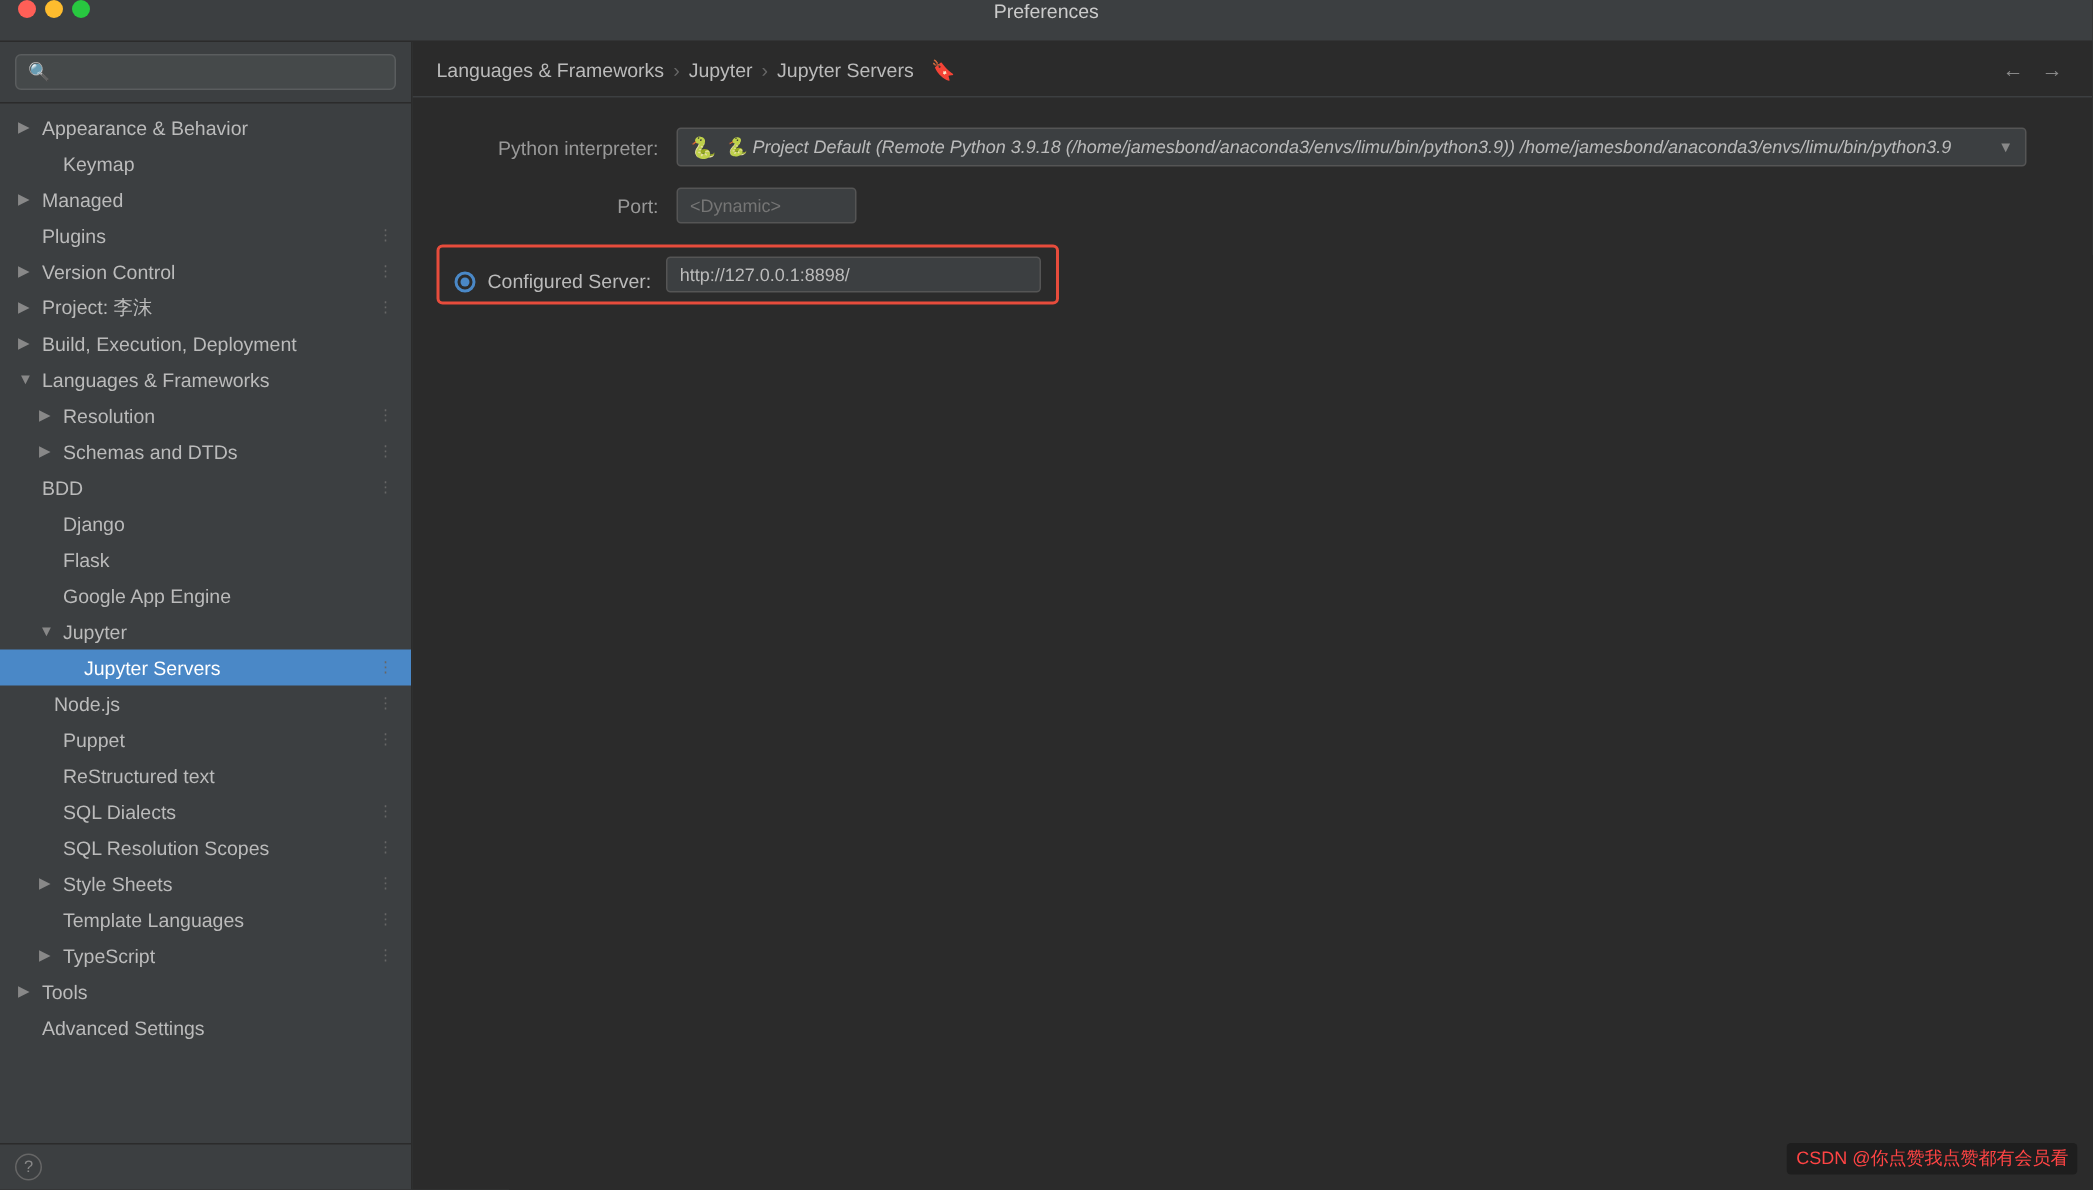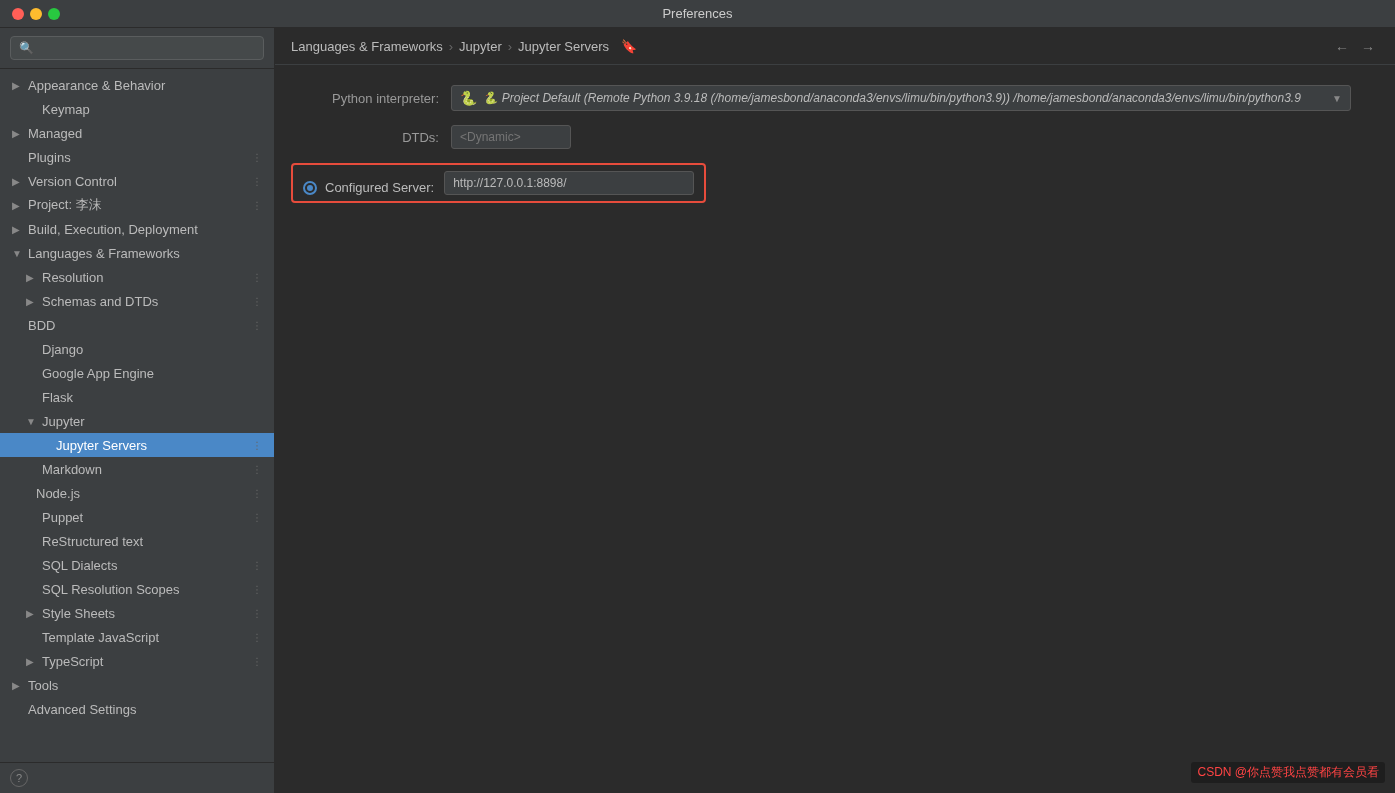--- a/index.html
+++ b/index.html
@@ -9,21 +9,20 @@
       background: #3c3f41;
       color: #bbb;
       width: 1395px;
       height: 793px;
       overflow: hidden;
     }
     .title-bar {
       background: #3c3f41;
       height: 28px;
       display: flex;
-      align-items: center;
       justify-content: center;
       position: relative;
       border-bottom: 1px solid #2b2b2b;
     }
     .title-bar-buttons {
       position: absolute;
       left: 12px;
       display: flex;
       gap: 6px;
       align-items: center;
@@ -352,40 +351,35 @@
           <span class="chevron"></span>
           <span class="item-label">BDD</span>
           <span class="expand-icon">⋮</span>
         </div>
         <div class="sidebar-item" style="padding-left: 26px;">
           <span class="chevron"></span>
           <span class="item-label">Django</span>
         </div>
         <div class="sidebar-item" style="padding-left: 26px;">
           <span class="chevron"></span>
+          <span class="item-label">Flask</span>
+        </div>
+        <div class="sidebar-item" style="padding-left: 26px;">
+          <span class="chevron"></span>
           <span class="item-label">Google App Engine</span>
-        </div>
-        <div class="sidebar-item" style="padding-left: 26px;">
-          <span class="chevron"></span>
-          <span class="item-label">Flask</span>
         </div>
         <div class="sidebar-item" style="padding-left: 26px;">
           <span class="chevron">▼</span>
           <span class="item-label">Jupyter</span>
         </div>
         <div class="sidebar-item active" style="padding-left: 40px;">
           <span class="chevron"></span>
           <span class="item-label">Jupyter Servers</span>
           <span class="expand-icon">⋮</span>
         </div>
-        <div class="sidebar-item" style="padding-left: 26px;">
-          <span class="chevron"></span>
-          <span class="item-label">Markdown</span>
-          <span class="expand-icon">⋮</span>
-        </div>
         <div class="sidebar-item" style="padding-left: 20px;">
           <span class="chevron"></span>
           <span class="item-label">Node.js</span>
           <span class="expand-icon">⋮</span>
         </div>
         <div class="sidebar-item" style="padding-left: 26px;">
           <span class="chevron"></span>
           <span class="item-label">Puppet</span>
           <span class="expand-icon">⋮</span>
         </div>
@@ -403,21 +397,21 @@
           <span class="item-label">SQL Resolution Scopes</span>
           <span class="expand-icon">⋮</span>
         </div>
         <div class="sidebar-item" style="padding-left: 26px;">
           <span class="chevron">▶</span>
           <span class="item-label">Style Sheets</span>
           <span class="expand-icon">⋮</span>
         </div>
         <div class="sidebar-item" style="padding-left: 26px;">
           <span class="chevron"></span>
-          <span class="item-label">Template JavaScript</span>
+          <span class="item-label">Template Languages</span>
           <span class="expand-icon">⋮</span>
         </div>
         <div class="sidebar-item" style="padding-left: 26px;">
           <span class="chevron">▶</span>
           <span class="item-label">TypeScript</span>
           <span class="expand-icon">⋮</span>
         </div>
         <div class="sidebar-item" style="padding-left: 12px;">
           <span class="chevron">▶</span>
           <span class="item-label">Tools</span>
@@ -456,21 +450,21 @@
         <div class="form-value">
           <div class="interpreter-field">
             <span class="python-icon">🐍</span>
             <span class="interpreter-text" id="interp-text">🐍 Project Default (Remote Python 3.9.18 (/home/jamesbond/anaconda3/envs/limu/bin/python3.9)) /home/jamesbond/anaconda3/envs/limu/bin/python3.9</span>
             <span class="dropdown-arrow">▼</span>
           </div>
         </div>
       </div>
 
       <div class="form-row">
-        <span class="form-label">DTDs:</span>
+        <span class="form-label">Port:</span>
         <div class="form-value">
           <input class="port-field" type="text" value="" placeholder="&lt;Dynamic&gt;" style="">
         </div>
       </div>
 
       <div class="configured-server-row">
         <div class="configured-server-box">
           <div class="radio-btn checked" style="margin-right:8px;flex-shrink:0;"></div>
           <span class="form-label" style="width:auto;text-align:left;padding-right:10px;color:#bbb;">Configured Server:</span>
           <input class="server-url-input" type="text" id="server-url-val" value="http://127.0.0.1:8898/" style="">

